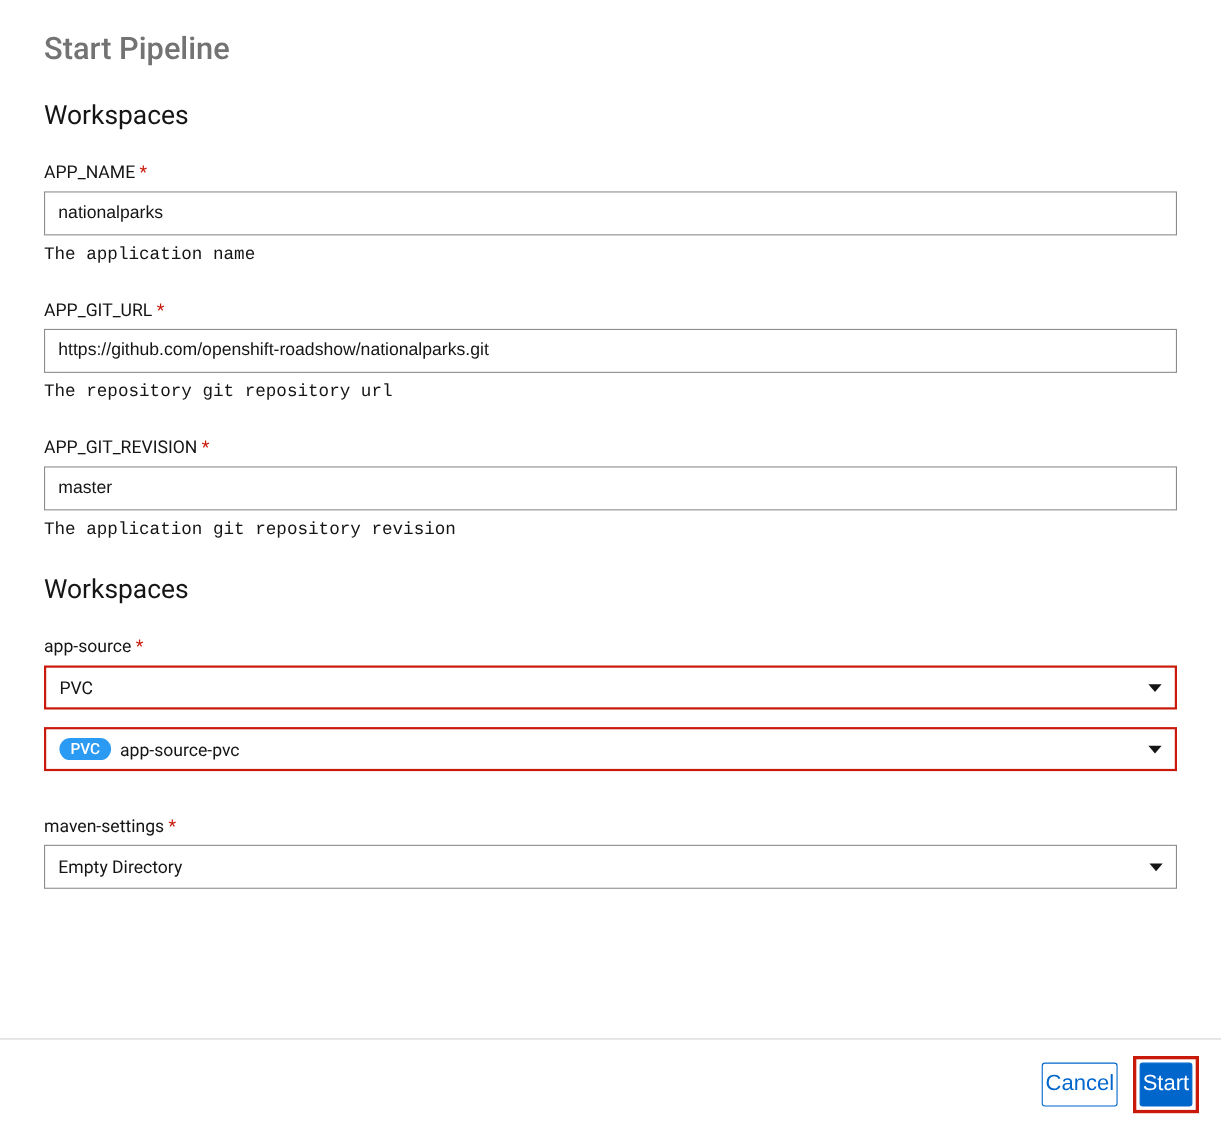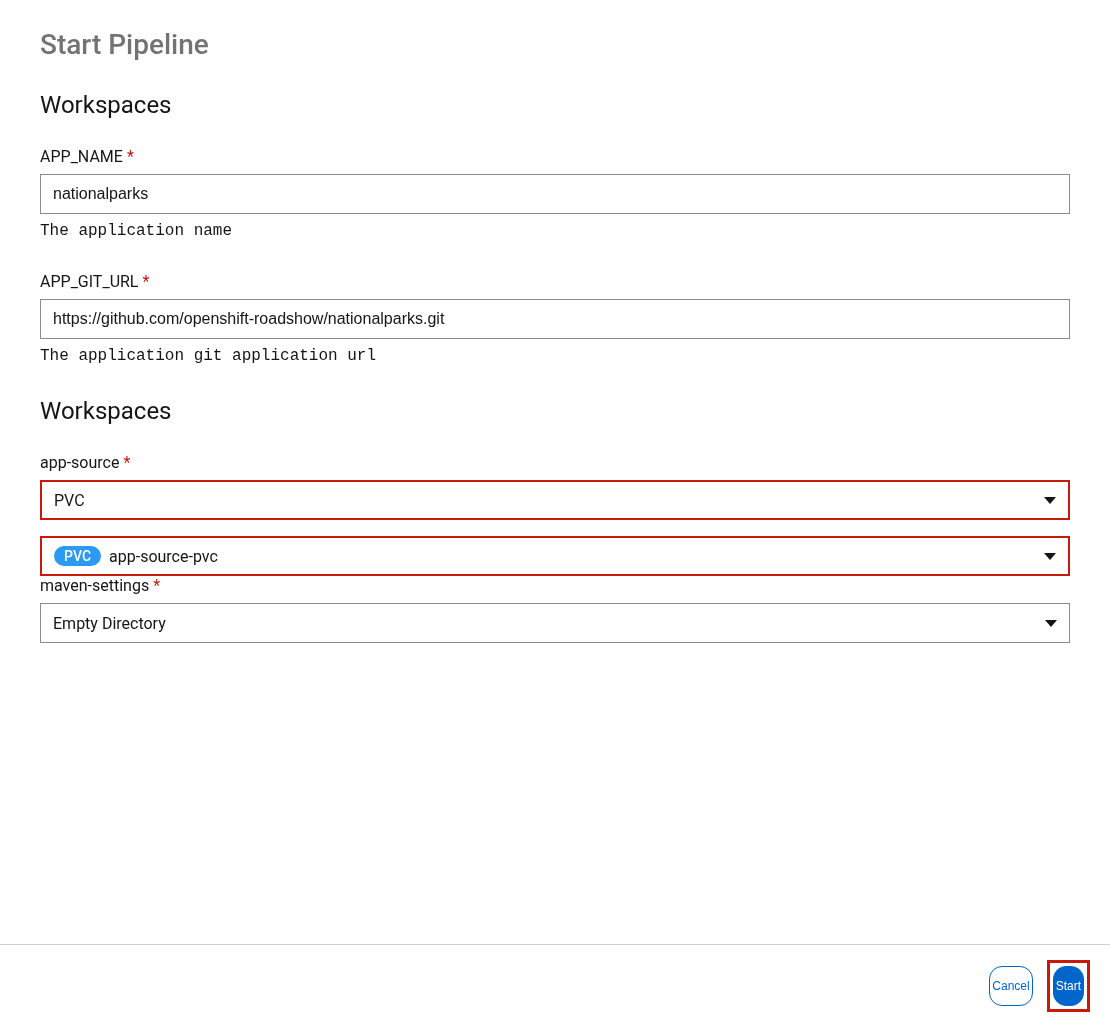--- a/index.html
+++ b/index.html
@@ -108,39 +108,40 @@
       width: 0;
       height: 0;
       border-left: 6px solid transparent;
       border-right: 6px solid transparent;
       border-top: 7px solid #151515;
     }
     .workspaces-section {
       margin-top: 8px;
     }
     .app-source-group {
+      margin-bottom: 40px;
     }
     .footer {
       position: absolute;
       bottom: 0;
       left: 0;
       right: 0;
       height: 82px;
       border-top: 1px solid #d2d2d2;
       background: #fff;
       display: flex;
       align-items: center;
       justify-content: flex-end;
       padding: 0 20px;
     }
     .btn {
       height: 40px;
       padding: 0 2px;
-      font-size: 12px;
-      border-radius: 13px;
+      font-size: 20px;
+      border-radius: 3px;
       cursor: pointer;
       display: inline-flex;
       align-items: center;
       justify-content: center;
     }
     .btn-cancel {
       background: #fff;
       color: #0066cc;
       border: 1px solid #0066cc;
       margin-right: 14px;
@@ -174,23 +175,30 @@
     </label>
     <input type="text" class="text-input" value="nationalparks" style="">
     <div class="help-text">The application name</div>
   </div>
 
   <div class="form-group">
     <label class="form-label">
       <span>APP_GIT_URL</span><span class="required-mark">*</span>
     </label>
     <input type="text" class="text-input" value="https://github.com/openshift-roadshow/nationalparks.git" style="">
-    <div class="help-text">The application git application url</div>
-  </div>
-
+    <div class="help-text">The repository git repository url</div>
+  </div>
+
+  <div class="form-group">
+    <label class="form-label">
+      <span>APP_GIT_REVISION</span><span class="required-mark">*</span>
+    </label>
+    <input type="text" class="text-input" value="master" style="">
+    <div class="help-text">The application git repository revision</div>
+  </div>
 
   <div class="workspaces-section">
     <h2 class="section-title">Workspaces</h2>
 
     <div class="app-source-group">
       <label class="form-label">
         <span>app-source</span><span class="required-mark">*</span>
       </label>
       <div class="dropdown highlighted">
         <span>PVC</span>

